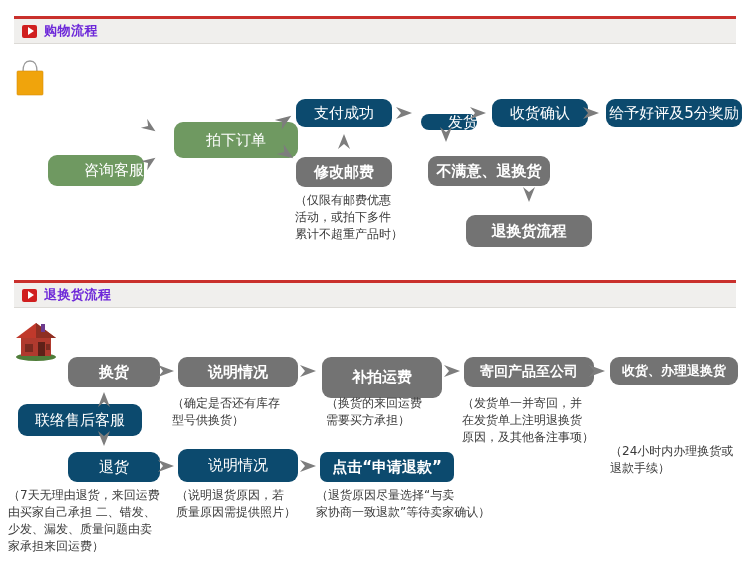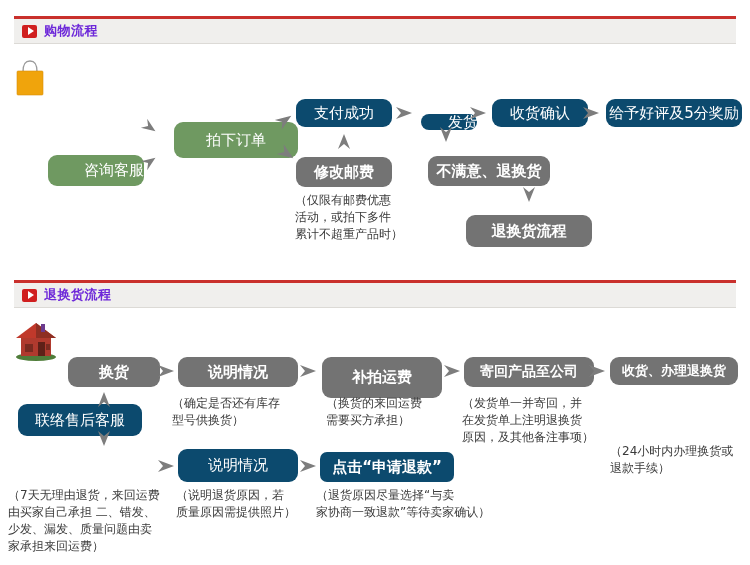--- a/index.html
+++ b/index.html
@@ -223,20 +223,23 @@
   </div>
 
   <div class="box red b13 bold" style="left:610px;top:357px;width:128px;height:28px;">
     <span>收货、办理退换货</span>
   </div>
 
   <div class="box green b15" style="left:18px;top:404px;width:124px;height:32px;">
     <span>联络售后客服</span>
   </div>
 
+  <div class="box green b15" style="left:68px;top:452px;width:92px;height:30px;">
+    <span>退货</span>
+  </div>
 
   <div class="box green b15" style="left:178px;top:449px;width:120px;height:33px;">
     <span>说明情况</span>
   </div>
 
   <div class="box green b15 bold" style="left:320px;top:452px;width:134px;height:30px;border-radius:7px;">
     <span>点击“申请退款”</span>
   </div>
 
   <div class="arrow right" style="left:158px;top:363px;">

